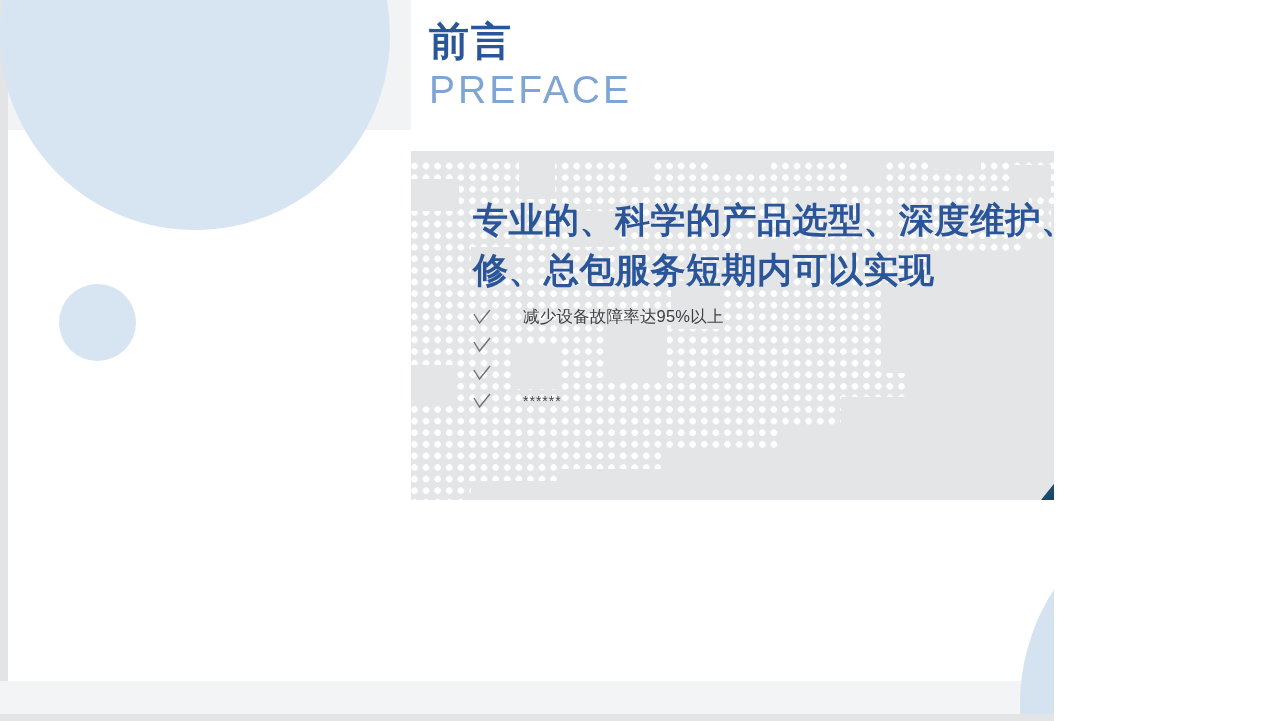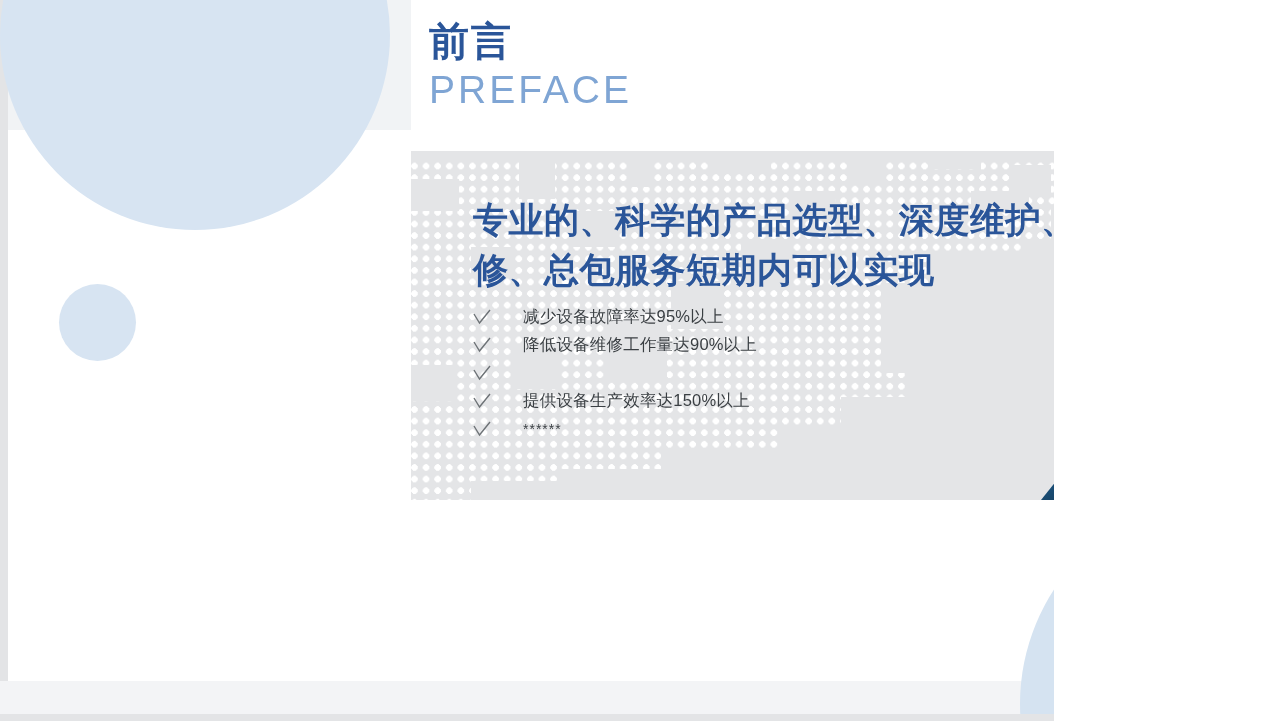--- a/index.html
+++ b/index.html
@@ -370,42 +370,33 @@
             </svg>
         </span>
         <span class="bullet-text">减少设备故障率达95%以上</span>
       </div>
       <div class="bullet-row">
         <span class="chk">
           <svg width="18" height="16" viewBox="0 0 18 16">
               <path d="M1 5 L6.5 14 L17 1" fill="none" stroke="#6d7276" stroke-width="1.4"></path>
             </svg>
         </span>
-        <span class="bullet-text">降低设备维修工作量达90%以上</span>
       </div>
       <div class="bullet-row">
         <span class="chk">
           <svg width="18" height="16" viewBox="0 0 18 16">
               <path d="M1 5 L6.5 14 L17 1" fill="none" stroke="#6d7276" stroke-width="1.4"></path>
             </svg>
         </span>
       </div>
       <div class="bullet-row">
         <span class="chk">
           <svg width="18" height="16" viewBox="0 0 18 16">
               <path d="M1 5 L6.5 14 L17 1" fill="none" stroke="#6d7276" stroke-width="1.4"></path>
             </svg>
         </span>
-        <span class="bullet-text">提供设备生产效率达150%以上</span>
-      </div>
-      <div class="bullet-row">
-        <span class="chk">
-          <svg width="18" height="16" viewBox="0 0 18 16">
-              <path d="M1 5 L6.5 14 L17 1" fill="none" stroke="#6d7276" stroke-width="1.4"></path>
-            </svg>
-        </span>
         <span class="bullet-text stars">******</span>
       </div>
     </div>
   </div>
 
 
 </div>
 
 </body></html>

